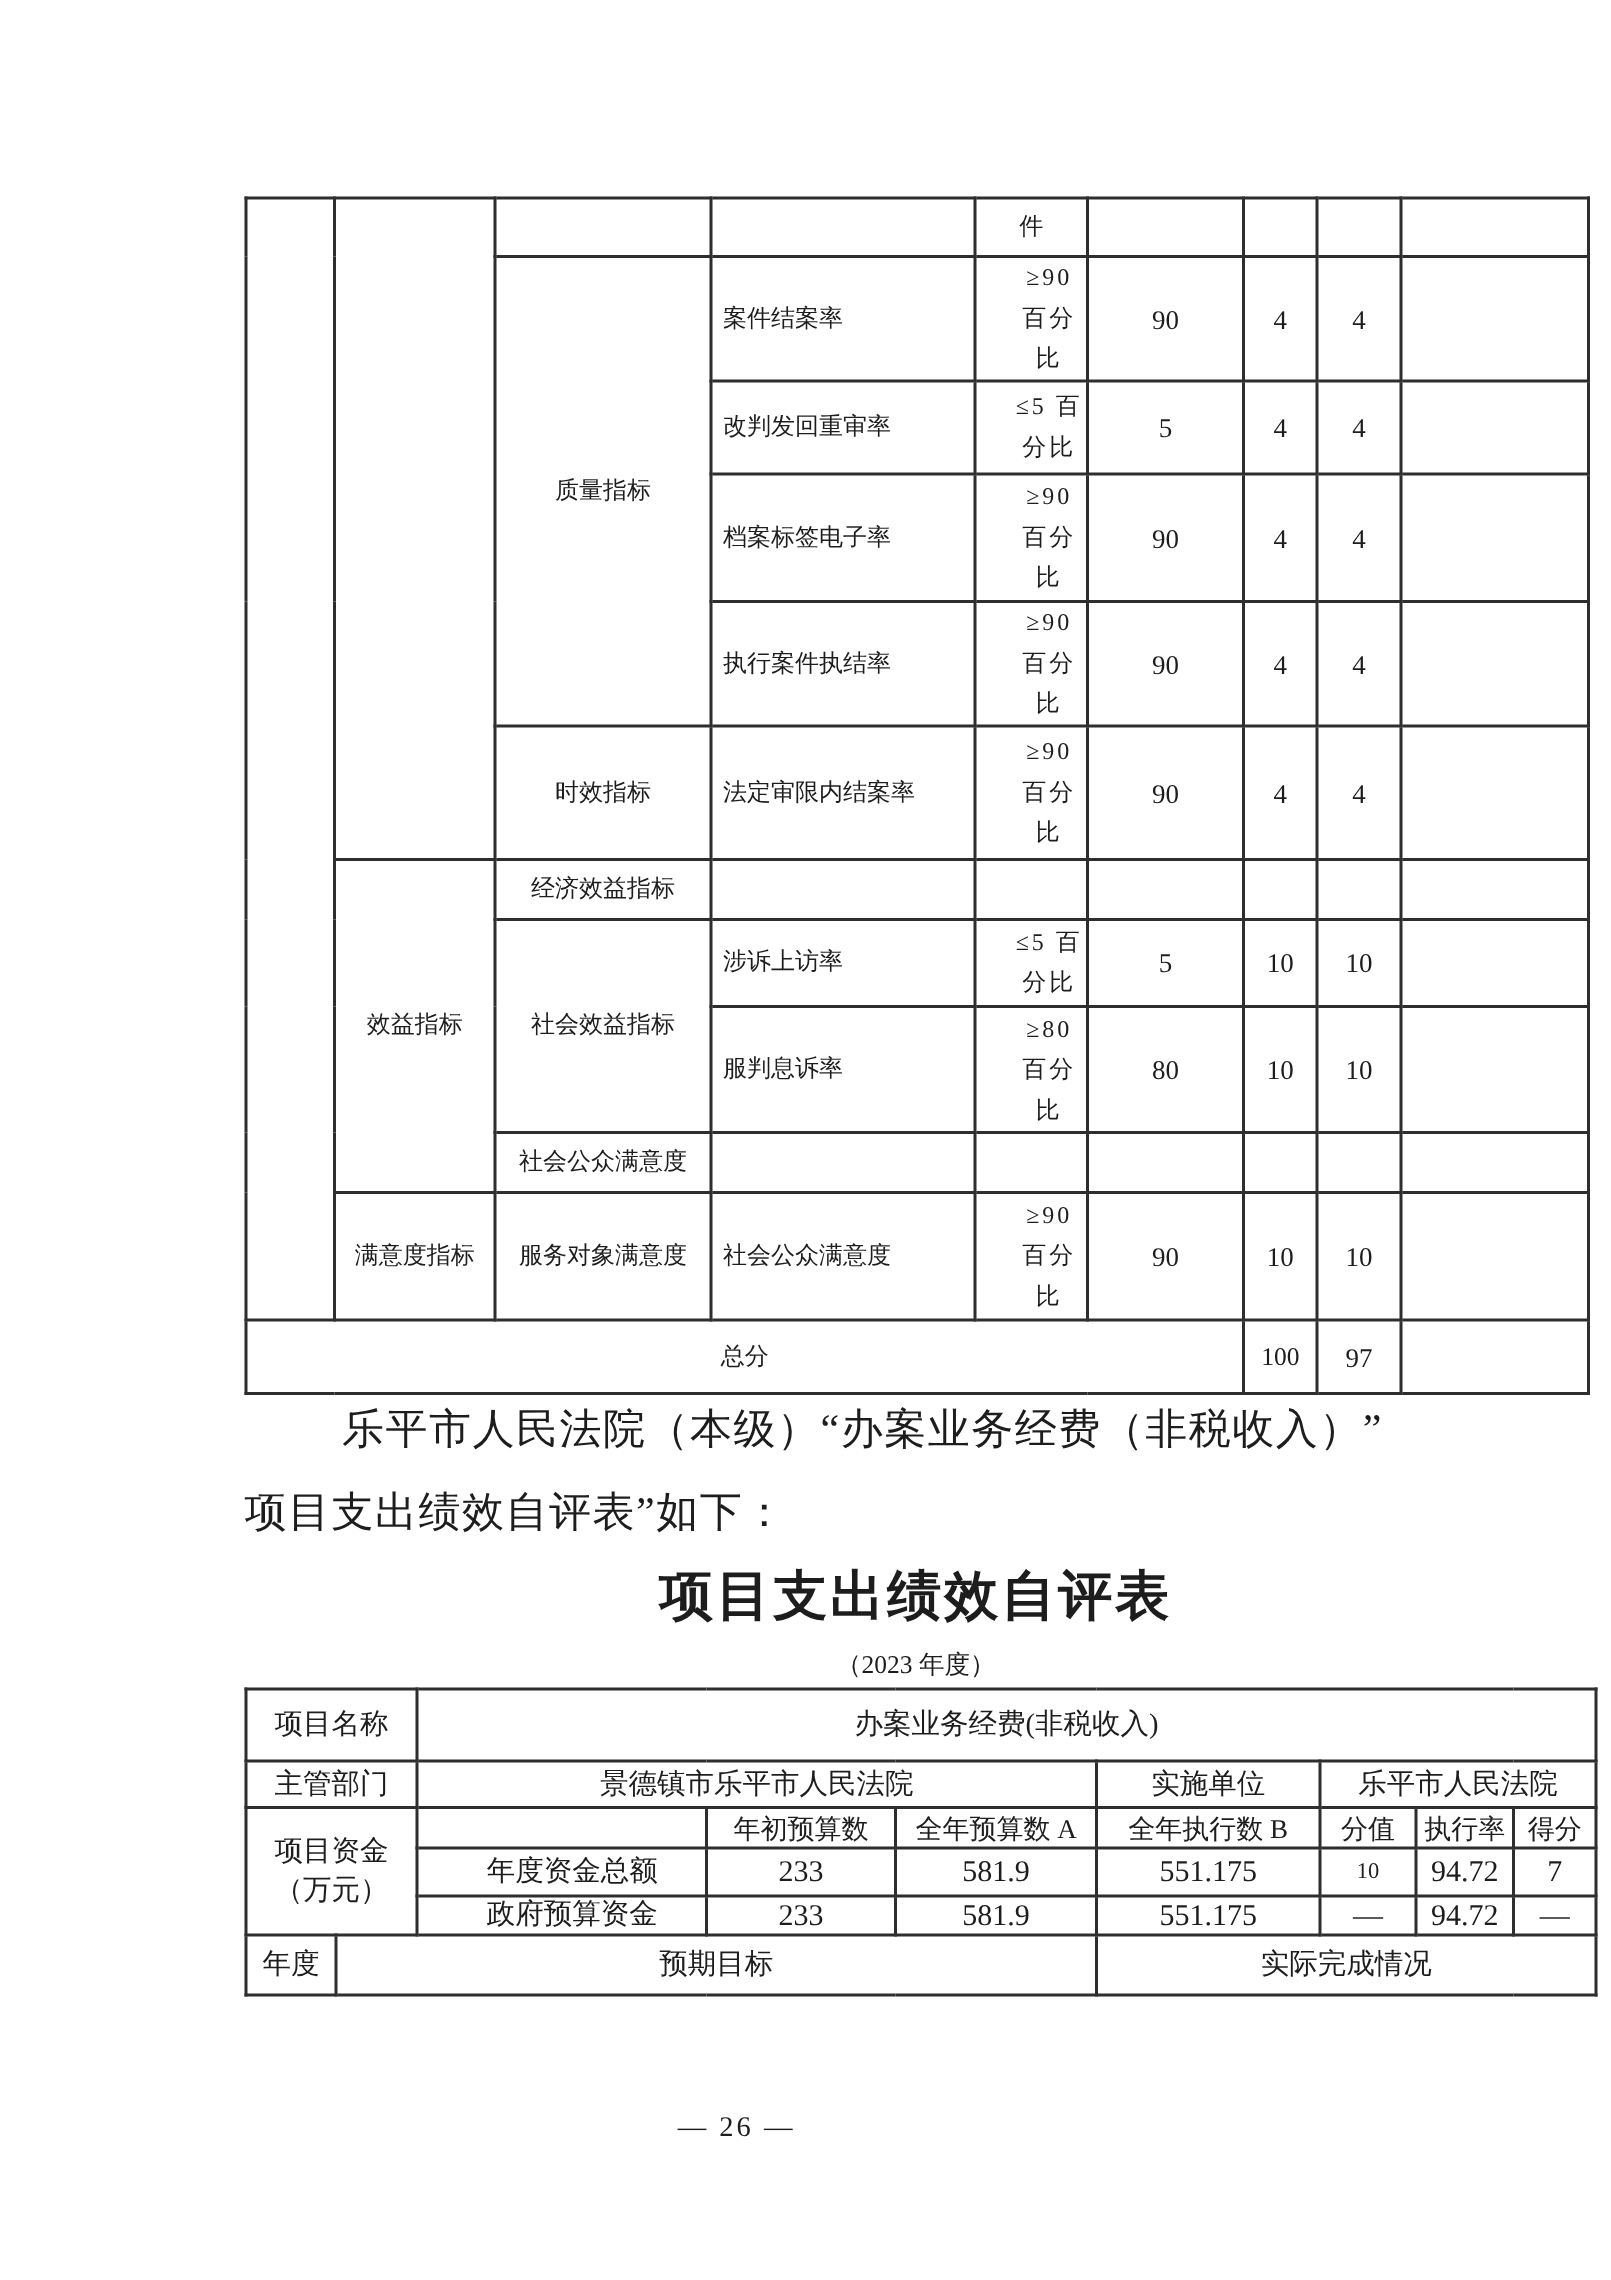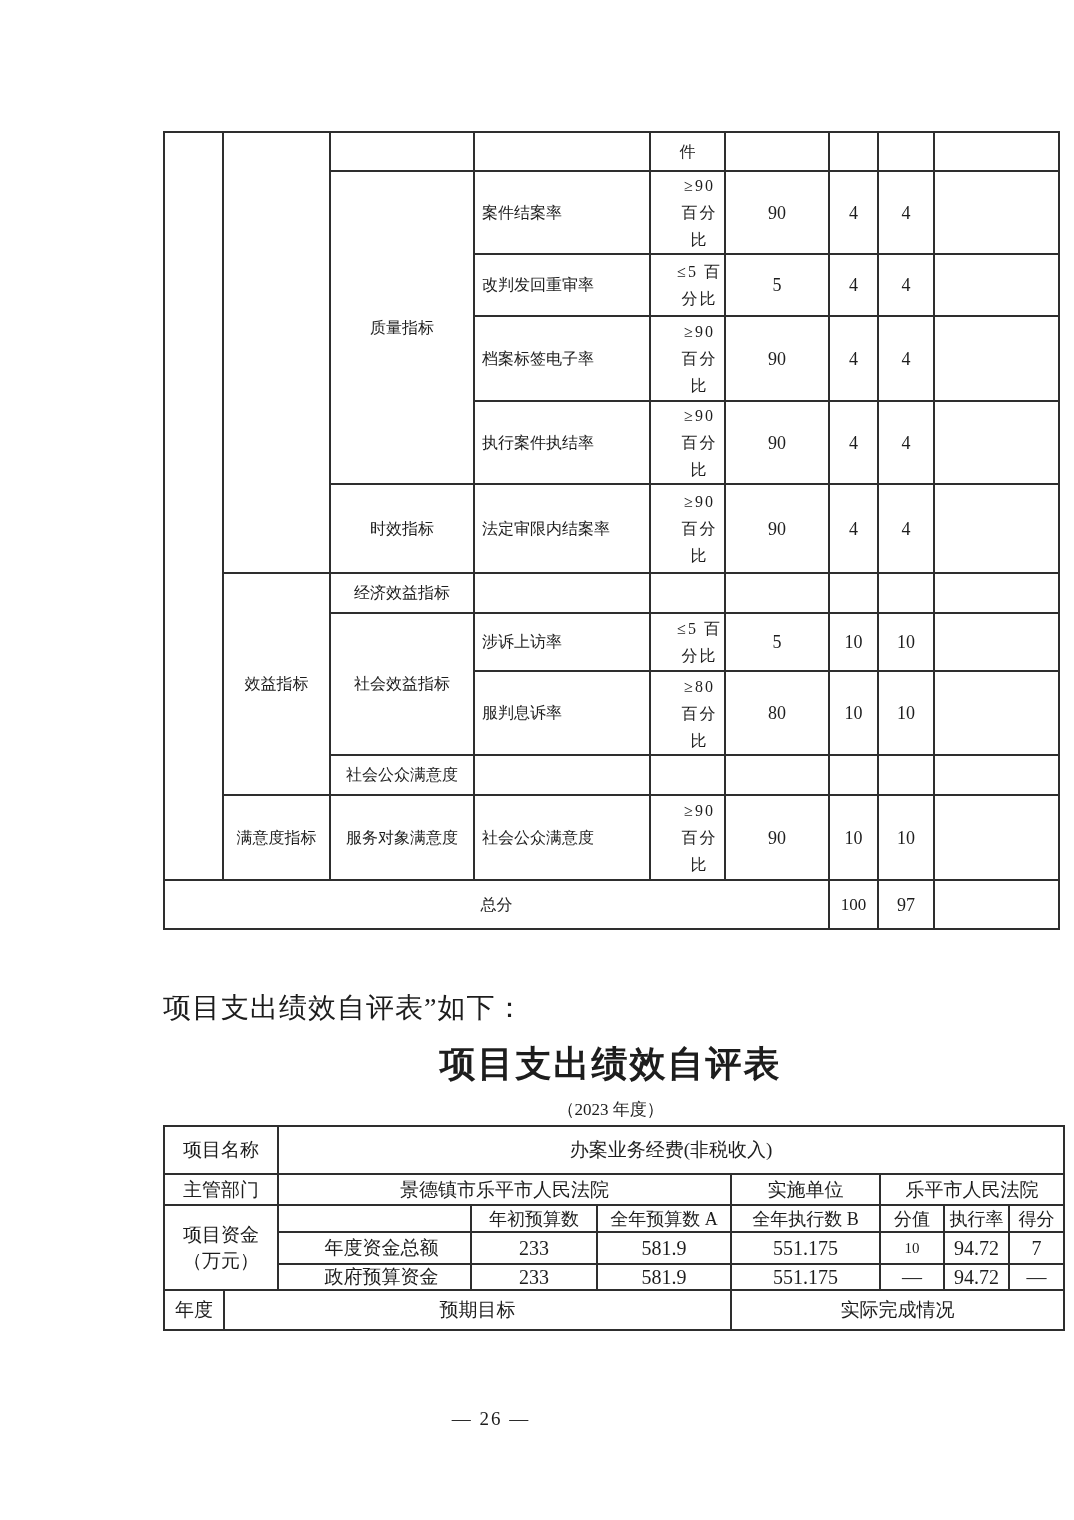--- a/index.html
+++ b/index.html
@@ -204,20 +204,21 @@
     </tr>
     <tr class="hr12">
       <td colspan="6">总分</td>
       <td class="small-num">100</td>
       <td class="num">97</td>
       <td></td>
     </tr>
   </tbody>
     </table>
 
+  <div class="para-line1">乐平市人民法院（本级）“办案业务经费（非税收入）”</div>
   <div class="para-line2">项目支出绩效自评表”如下：</div>
 
   <div class="doc-title">项目支出绩效自评表</div>
   <div class="doc-subtitle">（2023 年度）</div>
 
   <table class="t2">
     <colgroup>
       <col style="width:60px">
         <col style="width:54px">
         <col style="width:193px">

